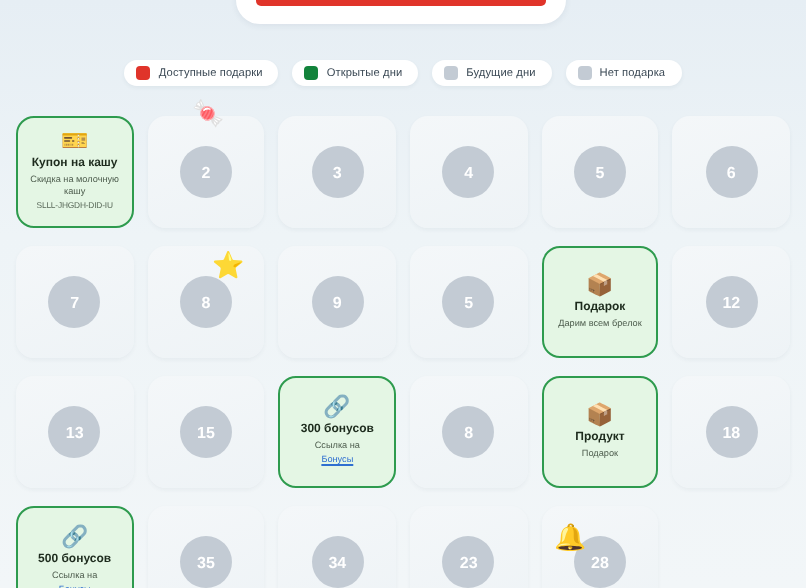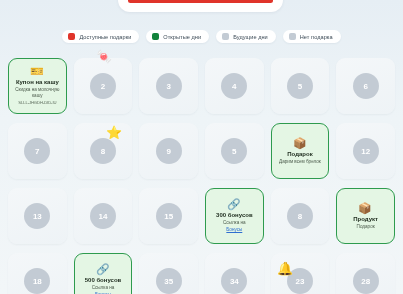--- a/index.html
+++ b/index.html
@@ -236,23 +236,20 @@
         <div class="cell-title">Подарок</div>
         <div class="cell-desc">Дарим всем брелок</div>
       </div>
       <div class="cell future">
         <div class="day-circle">12</div>
       </div>
       <div class="cell future">
         <div class="day-circle">13</div>
       </div>
       <div class="cell future">
-        <div class="day-circle">14</div>
-      </div>
-      <div class="cell future">
         <div class="day-circle">15</div>
       </div>
       <div class="cell opened">
         <div class="cell-icon">🔗</div>
         <div class="cell-title">300 бонусов</div>
         <div class="cell-desc">Ссылка на</div>
         <div class="cell-link">Бонусы</div>
       </div>
       <div class="cell future">
         <div class="day-circle">8</div>

